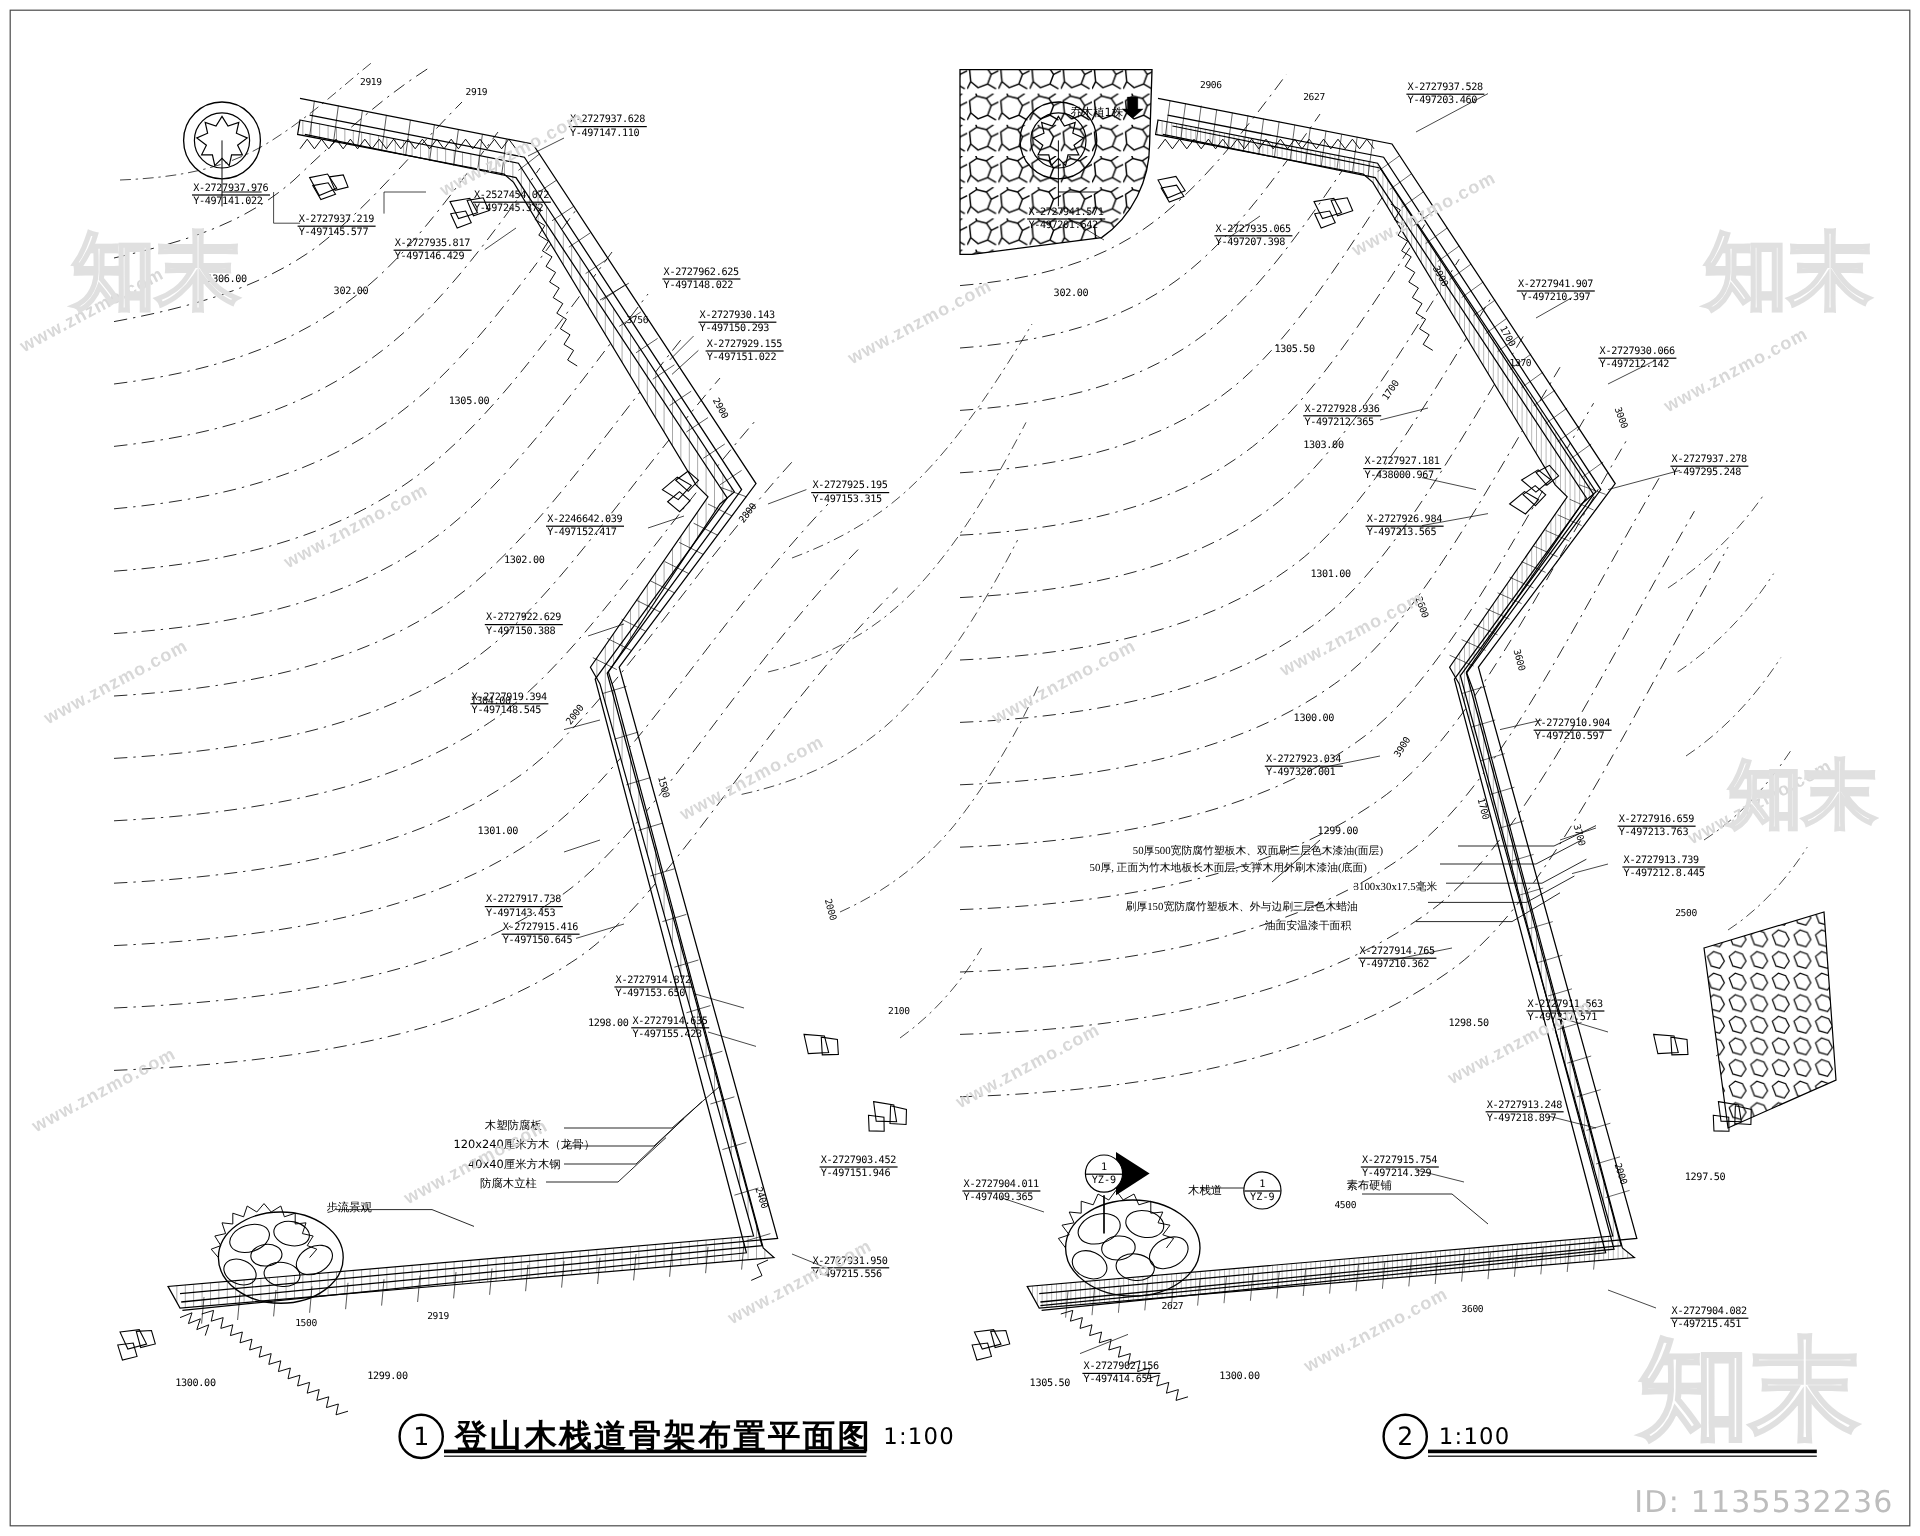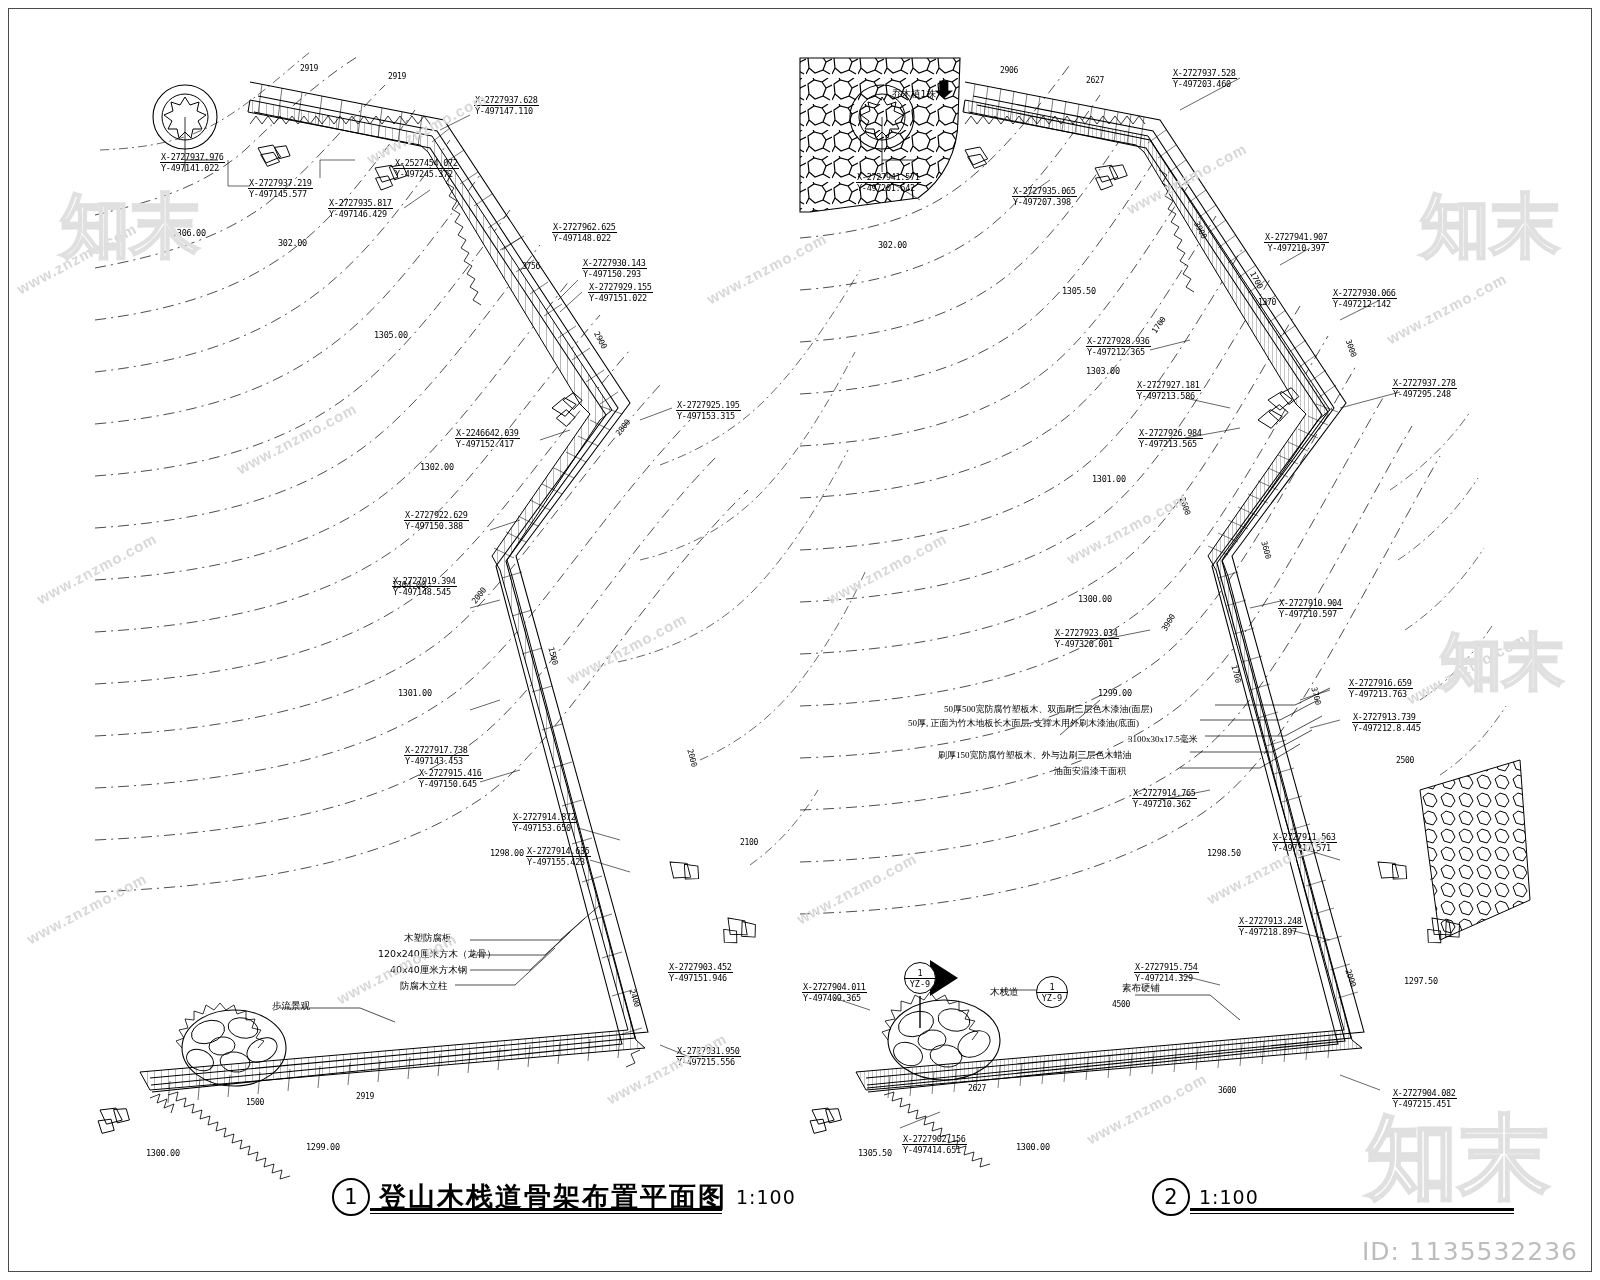--- a/index.html
+++ b/index.html
@@ -561,21 +561,21 @@
     <span class="c2">Y-497150.645</span>
   </div>
   <div class="coord" style="left:512px;top:812px;">
     <span class="c1">X-2727914.872</span>
     <span class="c2">Y-497153.650</span>
   </div>
   <div class="coord" style="left:526px;top:846px;">
     <span class="c1">X-2727914.635</span>
     <span class="c2">Y-497155.423</span>
   </div>
-  <div class="coord" style="left:668px;top:962px;">
+  <div class="coord" style="left:683px;top:962px;">
     <span class="c1">X-2727903.452</span>
     <span class="c2">Y-497151.946</span>
   </div>
   <div class="coord" style="left:676px;top:1046px;">
     <span class="c1">X-2727931.950</span>
     <span class="c2">Y-497215.556</span>
   </div>
 
   <div class="elev" style="left:172px;top:228px;">1306.00</div>
   <div class="elev" style="left:278px;top:238px;">302.00</div>
@@ -625,21 +625,21 @@
   <div class="coord" style="left:1332px;top:288px;">
     <span class="c1">X-2727930.066</span>
     <span class="c2">Y-497212.142</span>
   </div>
   <div class="coord" style="left:1086px;top:336px;">
     <span class="c1">X-2727928.936</span>
     <span class="c2">Y-497212.365</span>
   </div>
   <div class="coord" style="left:1136px;top:380px;">
     <span class="c1">X-2727927.181</span>
-    <span class="c2">Y-497213.586</span>
+    <span class="c2">Y-438000.967</span>
   </div>
   <div class="coord" style="left:1392px;top:378px;">
     <span class="c1">X-2727937.278</span>
     <span class="c2">Y-497295.248</span>
   </div>
   <div class="coord" style="left:1138px;top:428px;">
     <span class="c1">X-2727926.984</span>
     <span class="c2">Y-497213.565</span>
   </div>
   <div class="coord" style="left:1278px;top:598px;">

